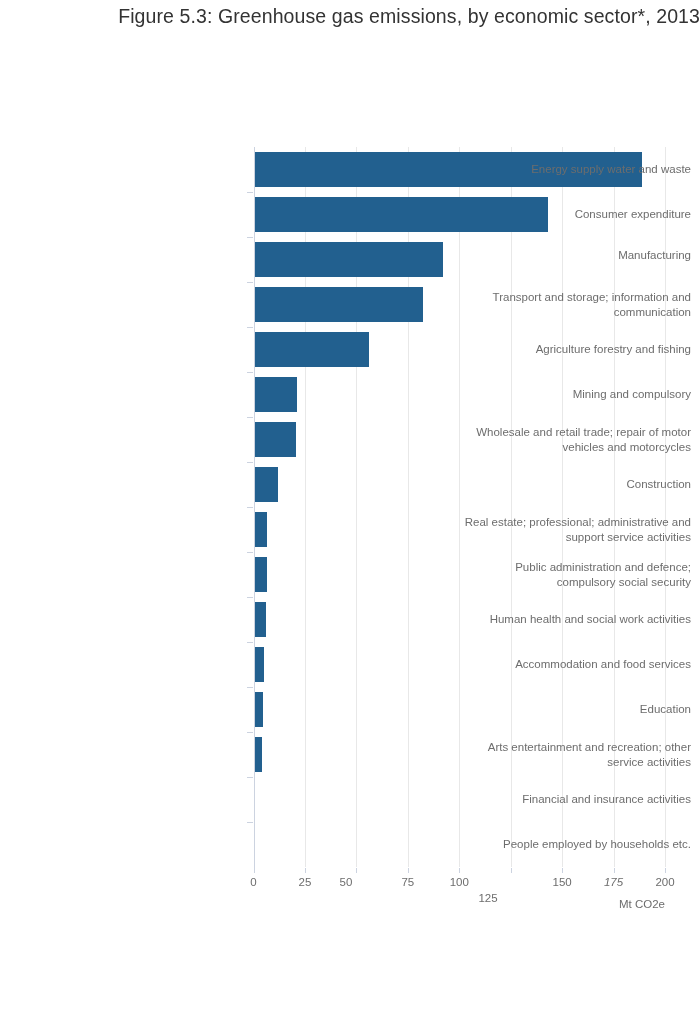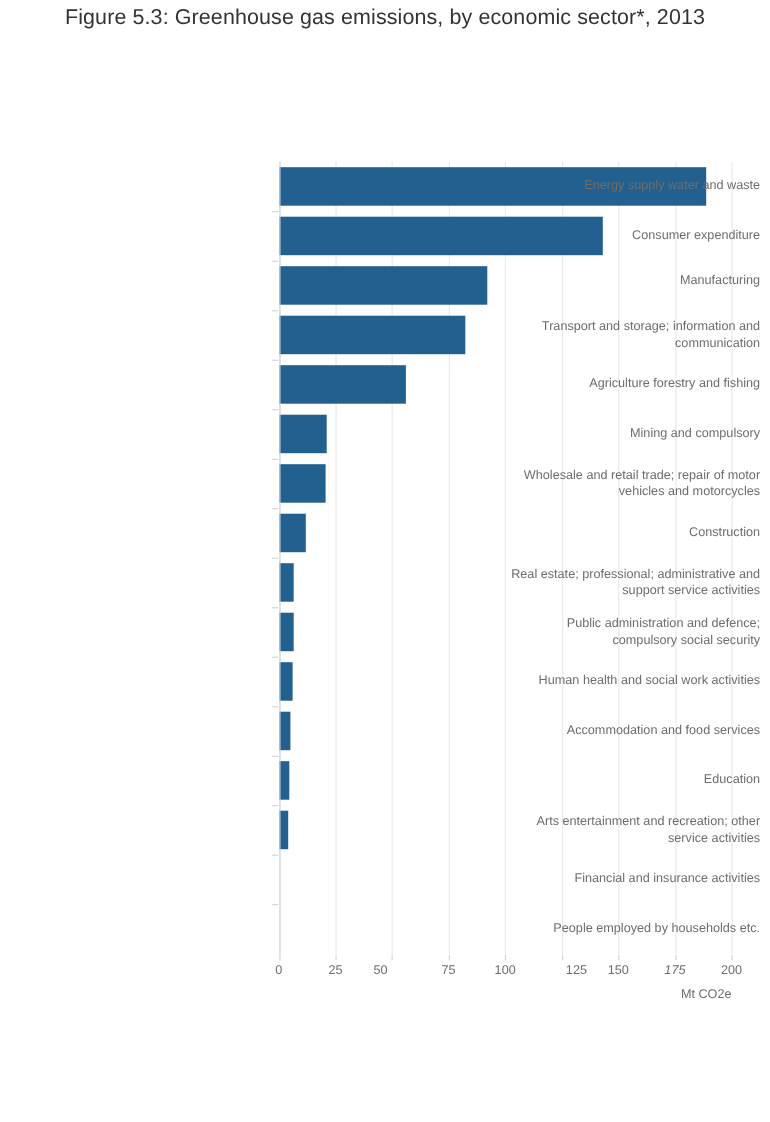--- a/index.html
+++ b/index.html
@@ -23,21 +23,21 @@
     width: 700px;
     height: 1020px;
   }
 
   
   .chart-title {
     position: absolute;
     left: 0;
     top: 5px;
     width: 700px;
-    text-align: center;
+    text-align: right;
     font-size: 19.5px;
     font-weight: 400;
     color: #333333;
     letter-spacing: 0.1px;
   }
   .chart-subtitle {
     position: absolute;
     left: 0;
     top: 37px;
     width: 700px;
@@ -243,21 +243,21 @@
       <div class="xtick-label" style="left: 253.5px;">0</div>
       <div class="xtick-mark" style="left: 304.938px;"></div>
       <div class="xtick-label" style="left: 304.938px;">25</div>
       <div class="xtick-mark" style="left: 356.375px;"></div>
       <div class="xtick-label" style="left: 346px;">50</div>
       <div class="xtick-mark" style="left: 407.812px;"></div>
       <div class="xtick-label" style="left: 407.812px;">75</div>
       <div class="xtick-mark" style="left: 459.25px;"></div>
       <div class="xtick-label" style="left: 459.25px;">100</div>
       <div class="xtick-mark" style="left: 510.688px;"></div>
-      <div class="xtick-label" style="left: 524px;">125</div>
+      <div class="xtick-label" style="left: 488px; margin-top: 16px;">125</div>
       <div class="xtick-mark" style="left: 562.125px;"></div>
       <div class="xtick-label" style="left: 562.125px;">150</div>
       <div class="xtick-mark" style="left: 613.562px;"></div>
       <div class="xtick-label" style="left: 613.562px; font-style: italic;">175</div>
       <div class="xtick-mark" style="left: 665px;"></div>
       <div class="xtick-label" style="left: 665px;">200</div>
     </div>
 
   <div class="xaxis-title">Mt CO2e</div>
 

